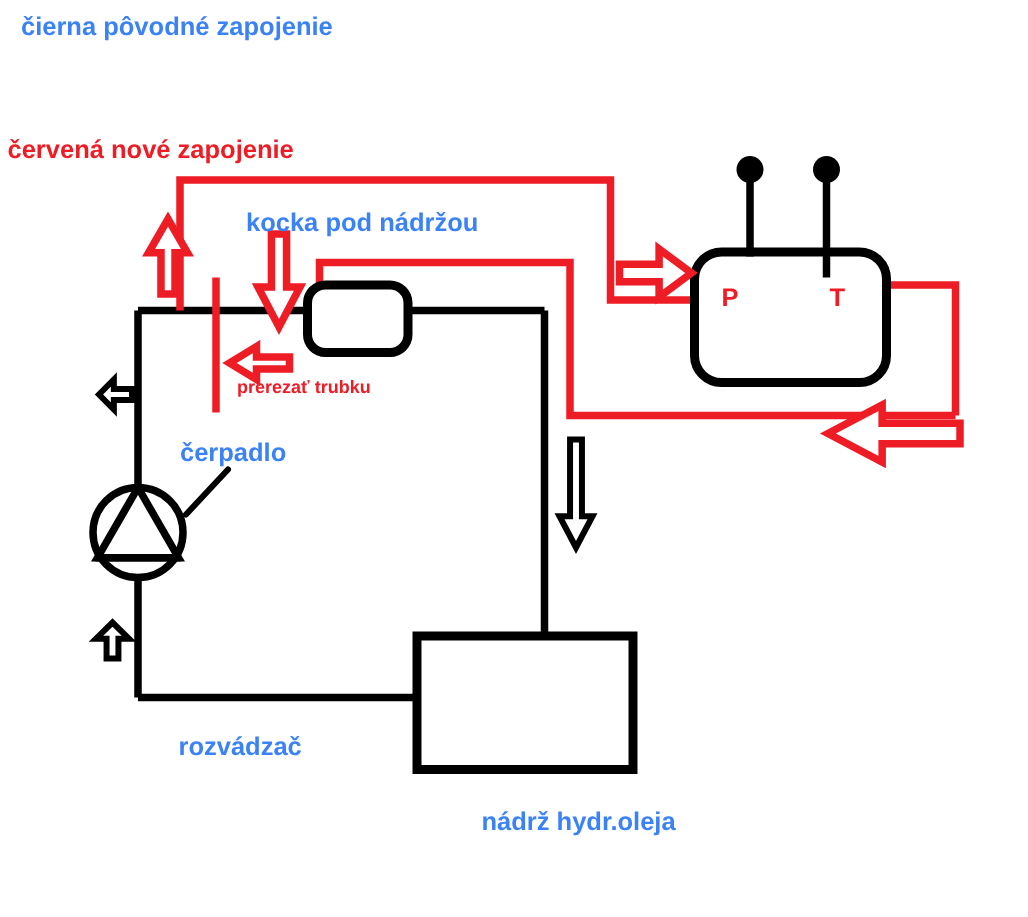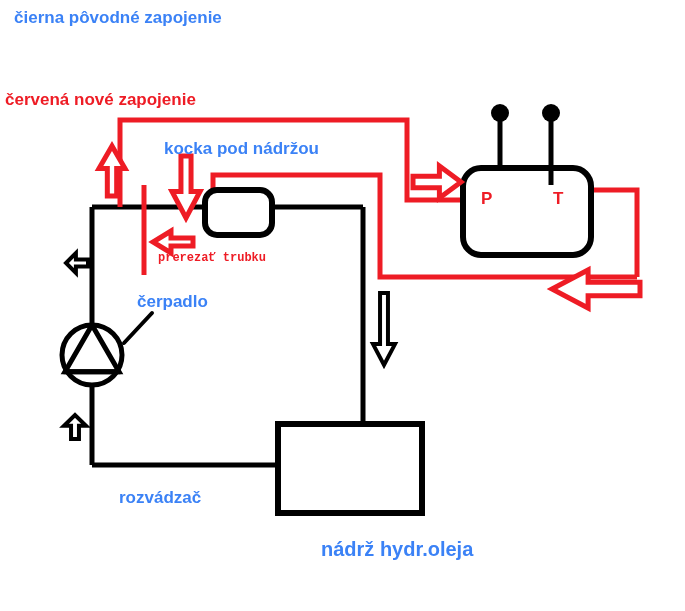--- a/index.html
+++ b/index.html
@@ -33,24 +33,24 @@
     line-height: 1;
     user-select: none;
   }
   .lbl-black { color: #3b82f6; }
   .lbl-red   { color: #ee1c25; }
 
   .t-legend-black { left: 14px;  top: 9px;   font-size: 17px; }
   .t-legend-red   { left: 5px;   top: 43px;  font-size: 17px; margin-top: 48px; }
   .t-switchboard  { left: 463px; top: 27px;  font-size: 17px; }
   .t-kocka        { left: 164px; top: 140px; font-size: 17px; }
-  .t-cut          { left: 158px; top: 252px; font-size: 12px; font-family: Liberation Mono, monospace; }
-  .t-pump         { left: 120px; top: 293px; font-size: 17px; margin-left: 17px; }
+  .t-cut          { left: 158px; top: 252px; font-size: 12px; }
+  .t-pump         { left: 120px; top: 293px; font-size: 17px; }
   .t-return       { left: 119px; top: 489px; font-size: 17px; }
-  .t-tank         { left: 321px; top: 539px; font-size: 20px; }
+  .t-tank         { left: 321px; top: 539px; font-size: 17px; }
   .t-port-p       { left: 481px; top: 190px; font-size: 17px; }
   .t-port-t       { left: 553px; top: 190px; font-size: 17px; }
 </style>
 </head>
 <body>
 
 <div id="canvas">
 
   <svg id="diagram-svg" viewBox="0 0 685 611">
     <g id="g-black-paths">

